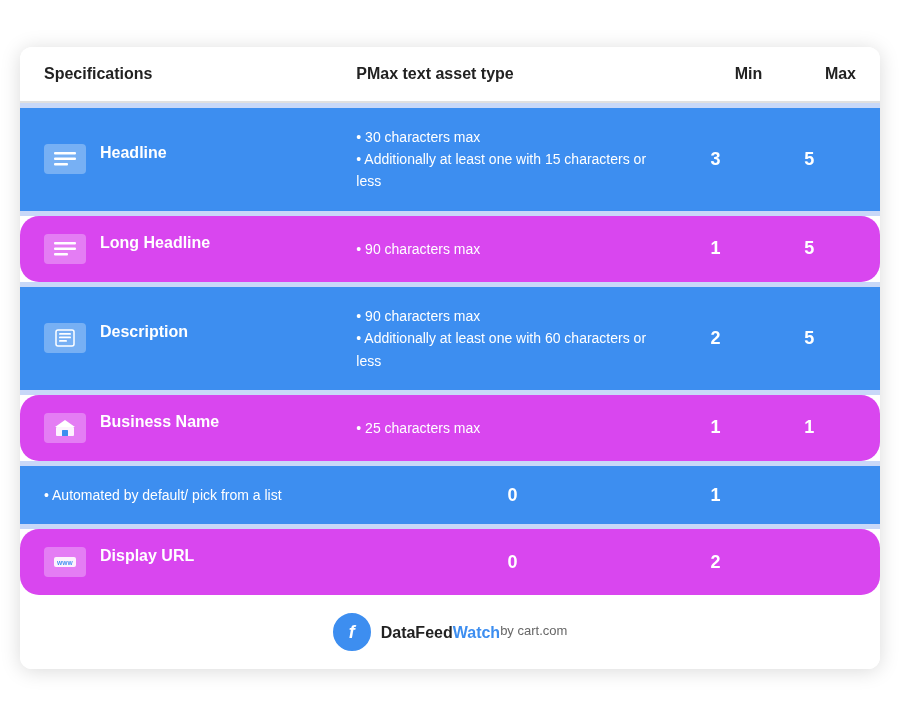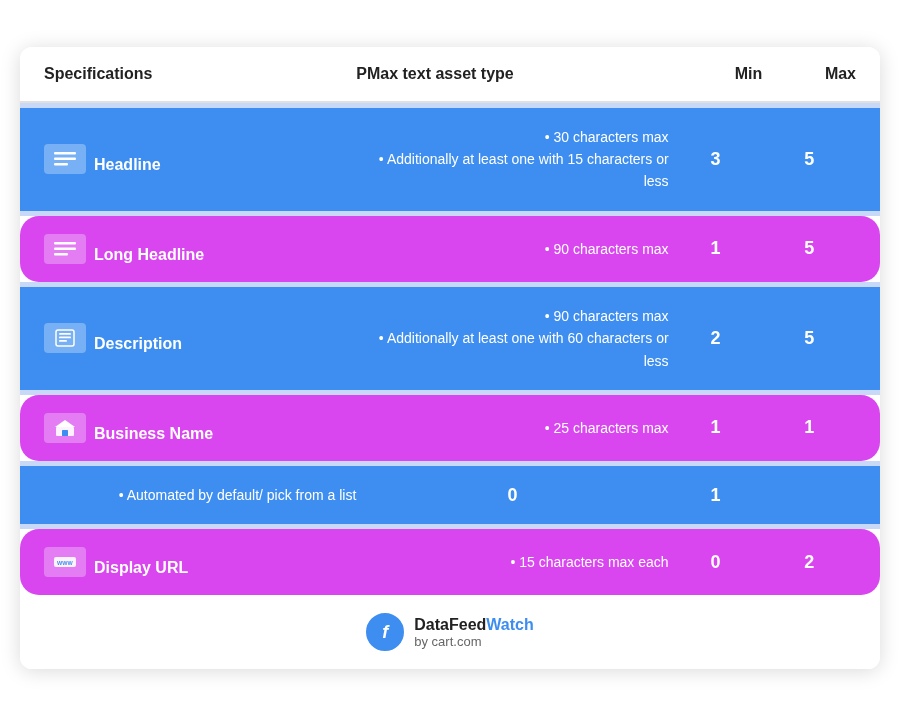--- a/index.html
+++ b/index.html
@@ -48,22 +48,22 @@
       background: #3d8ef0;
     }
 
     .table-row.alt {
       background: #d946ef;
       border-radius: 19px;
     }
 
     .row-asset {
       display: flex;
-      align-items: flex-end;
-      gap: 8px;
+      align-items: flex-start;
+      gap: 14px;
     }
 
     .asset-icon {
       width: 42px;
       height: 30px;
       background: rgba(255,255,255,0.3);
       border-radius: 4px;
       display: flex;
       align-items: center;
       justify-content: center;
@@ -84,21 +84,20 @@
 
     .row-spec {
       font-size: 14px;
       color: #fff;
       line-height: 1.6;
     }
 
     .row-spec ul {
       list-style: none;
       padding: 0;
-      text-align: right;
     }
 
     .row-spec ul li::before {
       content: '• ';
     }
 
     .row-num {
       text-align: center;
       font-size: 18px;
       font-weight: 600;
@@ -124,21 +123,20 @@
       justify-content: center;
       color: white;
       font-style: italic;
       font-weight: bold;
       font-size: 18px;
       border: 2px solid #3d8ef0;
     }
 
     .footer-text {
       display: flex;
-      flex-direction: column;
       line-height: 1.2;
     }
 
     .footer-brand {
       font-weight: 800;
       font-size: 16px;
       color: #222;
     }
 
     .footer-brand span {
@@ -270,25 +268,20 @@
   <div class="table-row alt">
     <div class="row-asset">
       <div class="asset-icon">
         <svg viewBox="0 0 26 20" xmlns="http://www.w3.org/2000/svg">
           <rect x="2" y="5" width="22" height="10" rx="2" fill="white" opacity="0.9"></rect>
           <text x="5" y="13" font-size="5.5" font-family="Arial" font-weight="bold" fill="#3d8ef0">WWW</text>
         </svg>
       </div>
       <span class="asset-name">Display URL</span>
     </div>
-    <div class="row-spec">
-      <ul>
-        <li>15 characters max each</li>
-      </ul>
-    </div>
     <div class="row-num">0</div>
     <div class="row-num">2</div>
   </div>
 
   <div class="footer">
     <div class="footer-logo-circle">
       <span>f</span>
     </div>
     <div class="footer-text">
       <span class="footer-brand"><span style="color:#222;">DataFeed</span><span style="color:#3d8ef0;">Watch</span></span>

